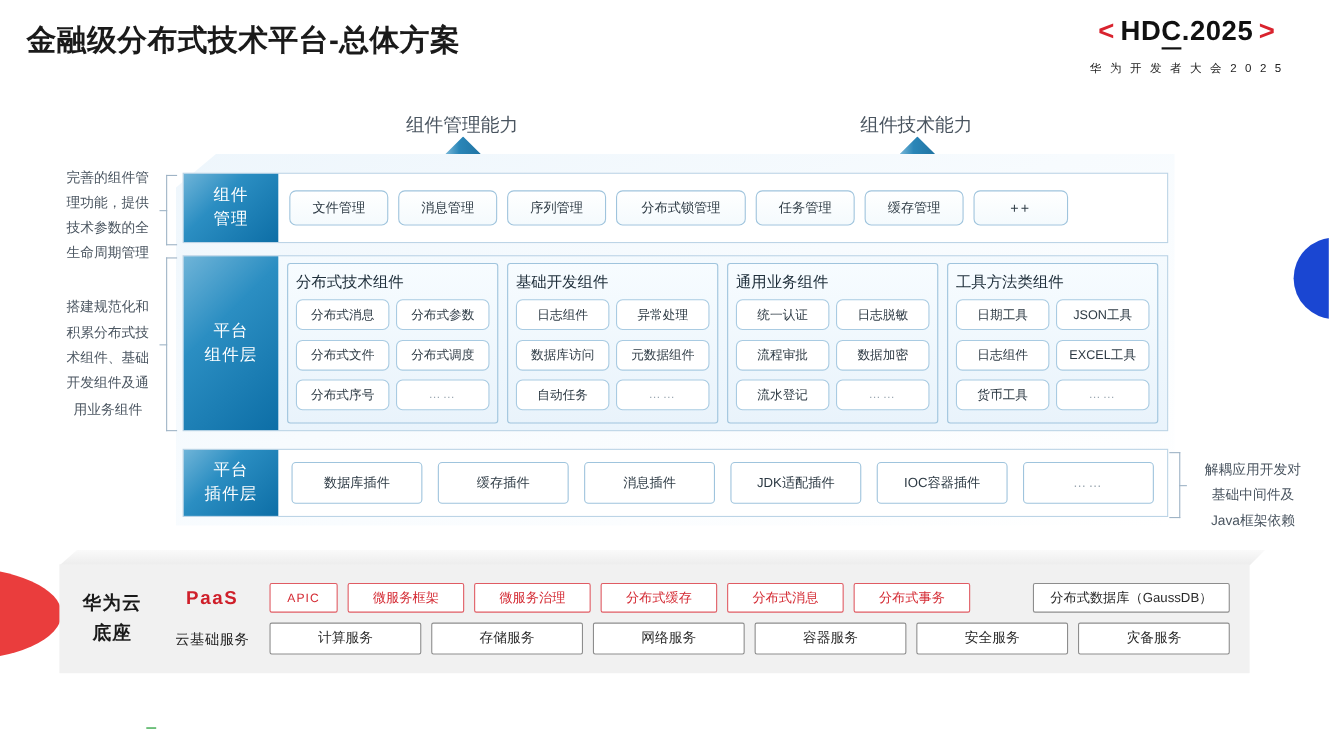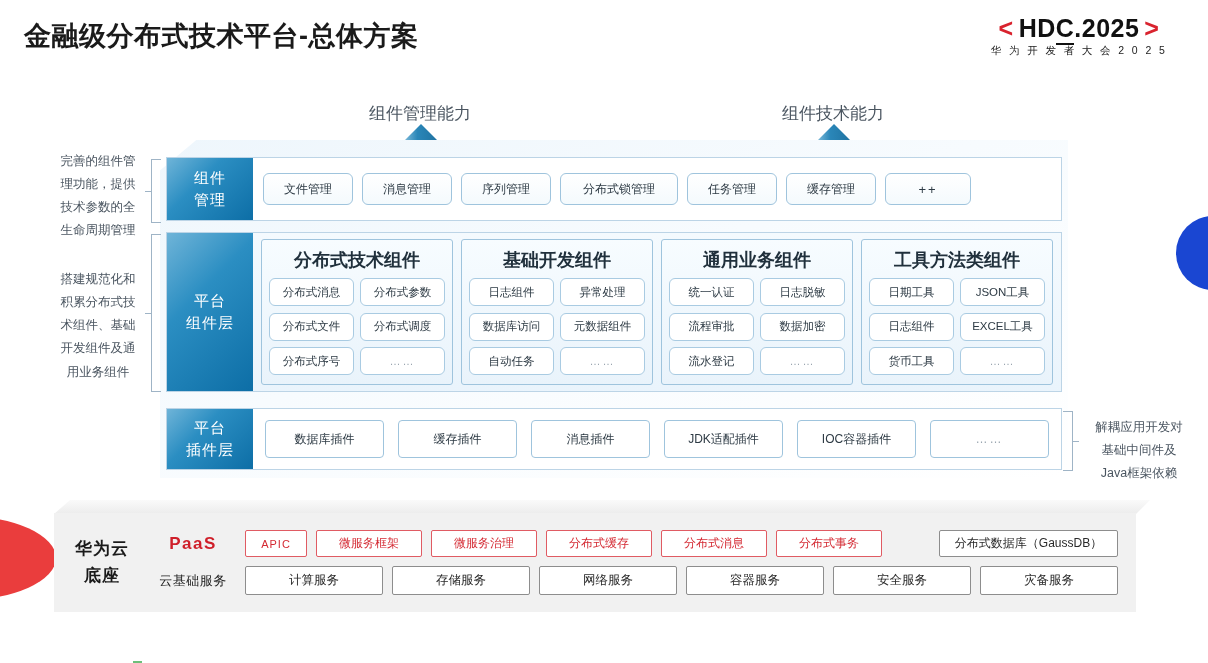--- a/index.html
+++ b/index.html
@@ -17,21 +17,21 @@
     white-space:nowrap;
   }
   .hdc{position:absolute;right:14px;top:12px;text-align:center;width:230px;}
   .hdc-main{
     font-size:25px;font-weight:bold;color:#111;letter-spacing:.5px;
     white-space:nowrap;line-height:1;
   }
   .hdc-main .brk{color:#d9232e;font-weight:bold;margin:0 5px;}
   .hdc-main .ul{border-bottom:2px solid #111;padding-bottom:1px;}
   .hdc-sub{
-    margin-top:3px;font-size:10.5px;color:#222;letter-spacing:2.4px;
+    margin-top:14px;font-size:10.5px;color:#222;letter-spacing:2.4px;
     white-space:nowrap;
   }
 
   
   .red-wedge{
     position:absolute;left:-38px;top:512px;width:94px;height:84px;
     background:#ea3d3d;
     border-radius:0 100% 100% 0 / 0 50% 50% 0;
   }
   .blue-dot{
@@ -91,21 +91,21 @@
 
   
   .row-comp{left:166px;top:228px;width:896px;height:160px;}
   .row-comp .layer-body{padding:6px 8px;gap:8px;align-items:stretch;}
   .group{
     flex:1;box-sizing:border-box;border:1px solid #9fc4dd;border-radius:3px;
     background:linear-gradient(180deg,#f7fcff 0%,#e9f3fb 100%);
     padding:6px 7px 7px;display:flex;flex-direction:column;
   }
   .group-title{
-    text-align:center;font-size:18px;font-weight:bold;color:#20303c;
+    text-align:left;font-size:14px;font-weight:normal;color:#20303c;
     margin:2px 0 6px;white-space:nowrap;
   }
   .group-grid{display:grid;grid-template-columns:1fr 1fr;gap:5px 6px;flex:1;}
   .cell{
     box-sizing:border-box;border:1px solid #a9cbe2;border-radius:6px;
     background:#ffffff;height:28px;
     display:flex;align-items:center;justify-content:center;
     font-size:11.5px;color:#2d3a44;white-space:nowrap;
   }
   .cell.dots{color:#9aa6b0;letter-spacing:2px;font-size:11px;}

